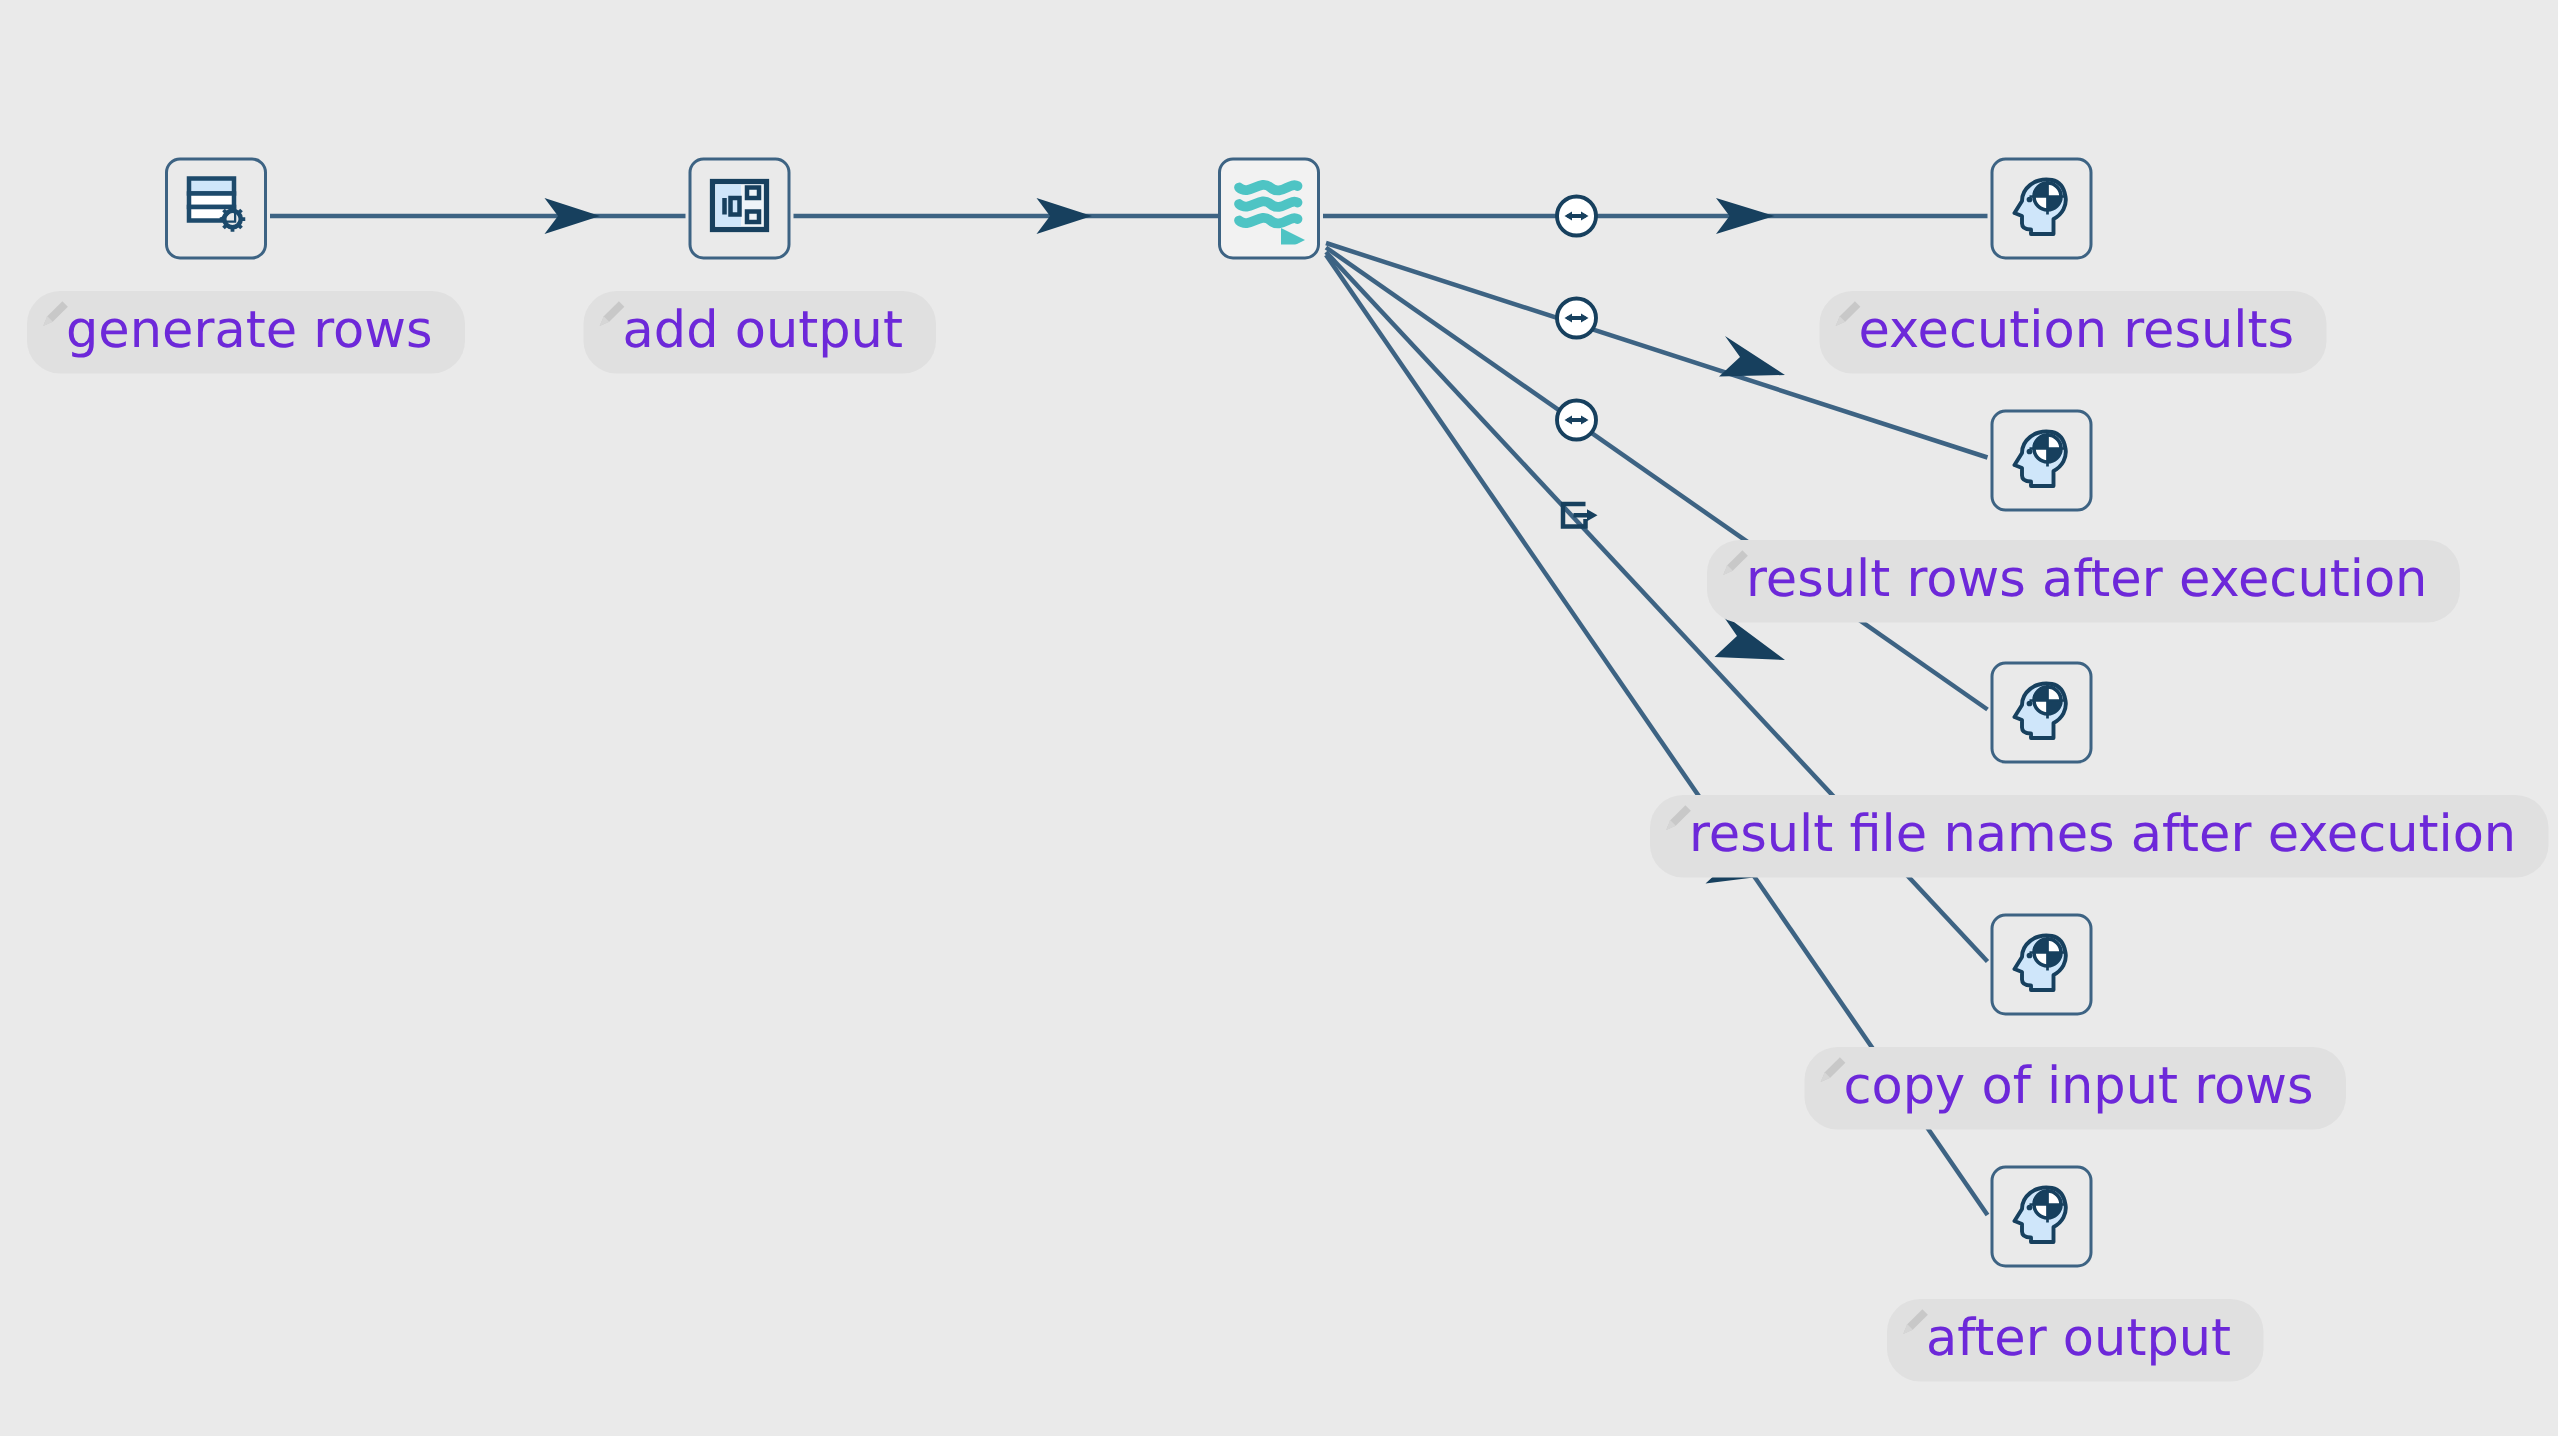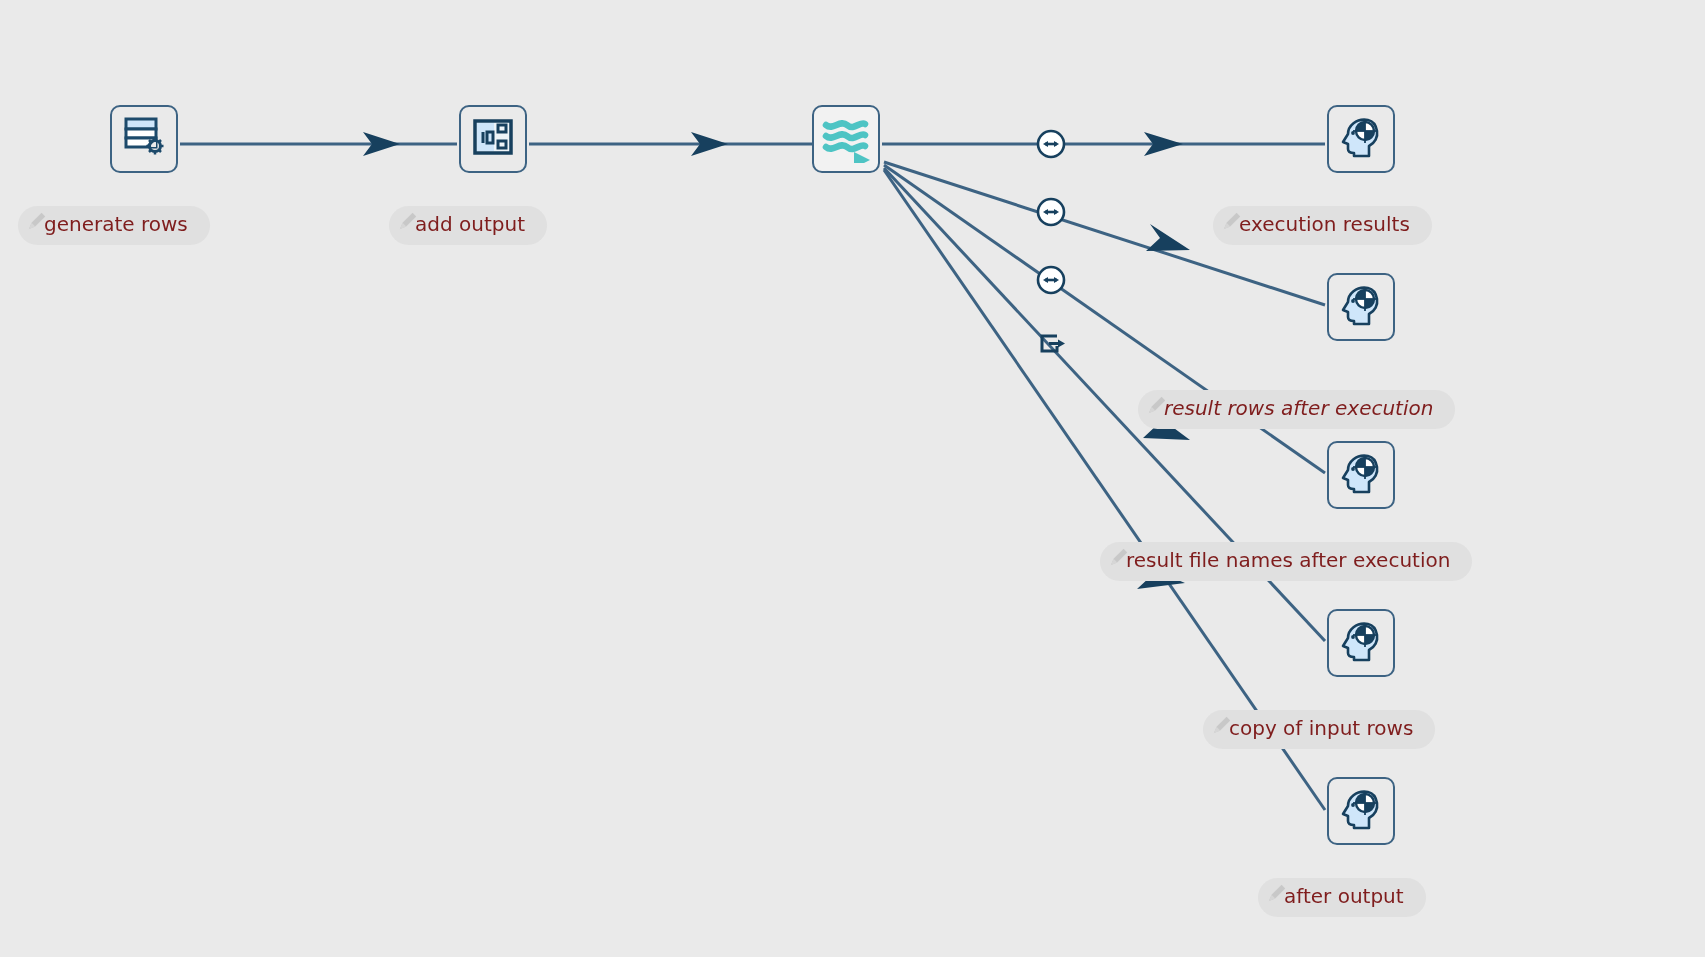--- a/index.html
+++ b/index.html
@@ -35,26 +35,25 @@
     box-sizing: border-box;
     display: flex;
     align-items: center;
     justify-content: center;
   }
   .label {
     position: absolute;
     background: #e0e0e0;
     border-radius: 22px;
     padding: 7px 22px 9px 26px;
-    font-size: 20px;
+    font-size: 34px;
     line-height: 1.15;
-    color: #7f1d1d;
+    color: #6d28d9;
     white-space: nowrap;
     font-family: "DejaVu Sans", sans-serif;
-    margin-top: 12px;
   }
   .label .pencil {
     position: absolute;
     left: 8px;
     top: 4px;
     width: 22px;
     height: 22px;
     opacity: 0.55;
   }
   .mini {
@@ -197,21 +196,21 @@
         <path d="M29 5 C17 3, 9 11, 9 19 L4 27 L9 29 L9 34 C9 37, 12 38, 15 38 L15 41 L30 41 L30 31 C36 28, 39 22, 38 16 C37 10, 34 6, 29 5 Z" fill="#cfe6fa" stroke="#17405e" stroke-width="2.6" stroke-linejoin="round"></path>
         <circle cx="14" cy="18" r="1.9" fill="#17405e"></circle>
         <circle cx="26" cy="16" r="9" fill="#ffffff" stroke="#17405e" stroke-width="2.4"></circle>
         <path d="M26 16 L26 7 A9 9 0 0 0 17 16 Z" fill="#17405e"></path>
         <path d="M26 16 L26 25 A9 9 0 0 0 35 16 Z" fill="#17405e"></path>
         <line x1="26" y1="4" x2="26" y2="28" stroke="#17405e" stroke-width="1.8"></line>
         <line x1="14" y1="16" x2="38" y2="16" stroke="#17405e" stroke-width="1.8"></line>
       </svg>
     </span>
   </div>
-  <div class="label" style="left:1138px; top:378px;font-style:italic;">
+  <div class="label" style="left:1138px; top:360px;">
     <svg class="pencil" viewBox="0 0 24 24" xmlns="http://www.w3.org/2000/svg">
       <path d="M3 21 L6 14 L17 3 L21 7 L10 18 Z" fill="#b6b6b6"></path>
       <path d="M3 21 L6 14 L10 18 Z" fill="#cfcfcf"></path>
     </svg>
     <span>result rows after execution</span>
   </div>
 
   <div class="node" style="left:1327px; top:441px;">
     <span>
       <svg width="44" height="44" viewBox="0 0 44 44" xmlns="http://www.w3.org/2000/svg">

